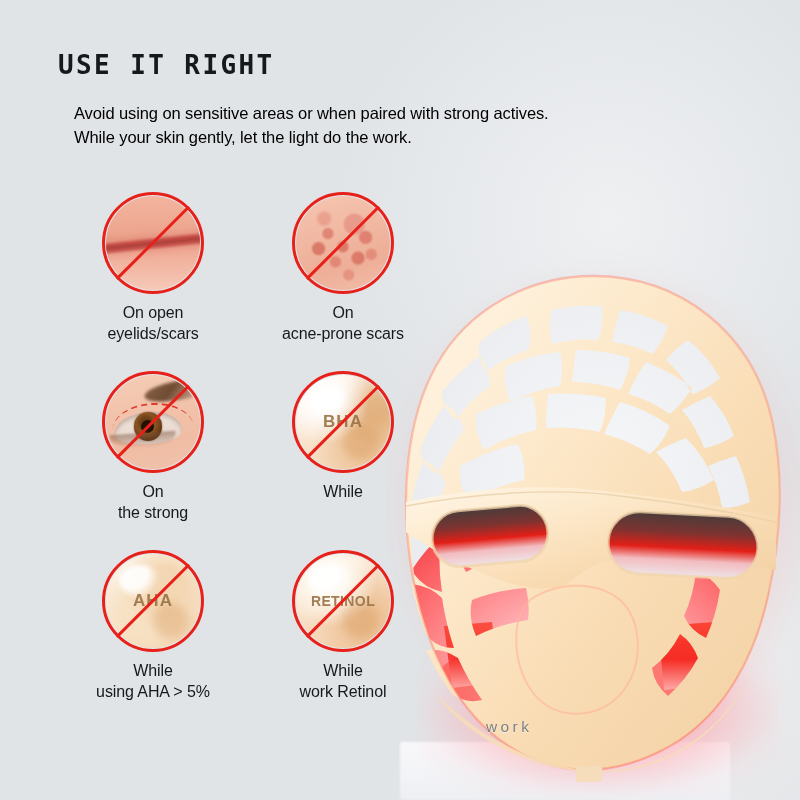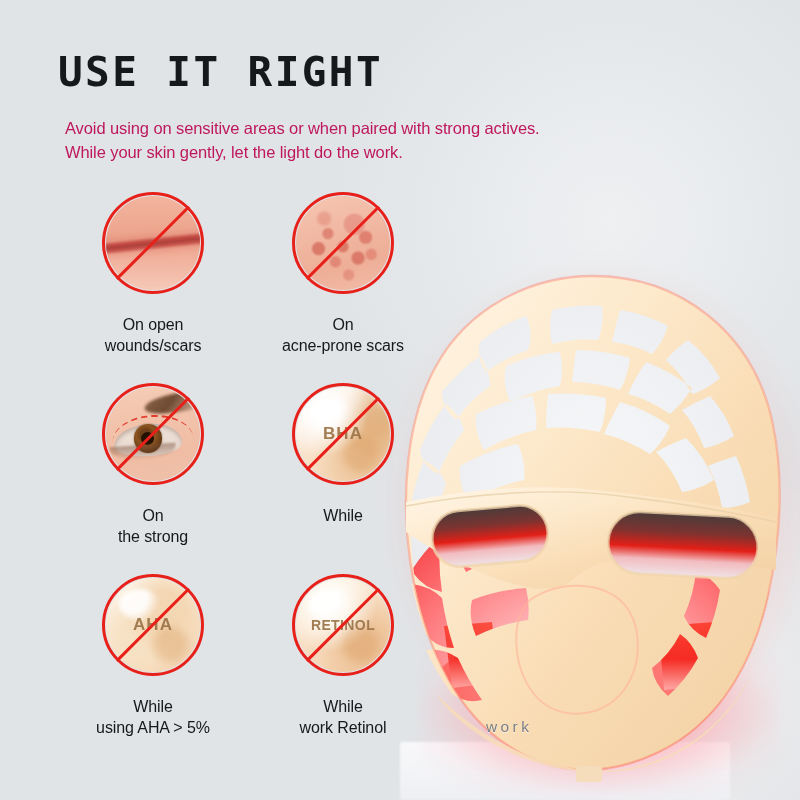--- a/index.html
+++ b/index.html
@@ -40,34 +40,34 @@
 
   
   .header {
     position: absolute;
     left: 58px;
     top: 52px;
     width: 600px;
     z-index: 6;
   }
   .title {
-    font-size: 41px;
+    font-size: 26px;
     font-weight: 700;
     letter-spacing: 2.4px;
     color: #15191c;
     margin: 0 0 24px 0;
     font-family: "DejaVu Sans Mono", "Liberation Mono", monospace;
     font-stretch: condensed;
     line-height: 1;
   }
   .subtitle {
     font-size: 16.5px;
     line-height: 1.44;
-    color: #be185d;
-    margin: 7px;
+    color: #000000;
+    margin: 16px;
     letter-spacing: -0.1px;
   }
   .subtitle .line { display: block; }
 
   
   .grid {
     position: absolute;
     left: 58px;
     top: 192px;
     width: 380px;
@@ -77,21 +77,21 @@
     display: flex;
     margin-bottom: 26px;
   }
   .cell {
     width: 190px;
     display: flex;
     flex-direction: column;
     align-items: center;
   }
   .cell .caption {
-    margin-top: 20px;
+    margin-top: 8px;
     font-size: 16px;
     line-height: 1.34;
     text-align: center;
     color: #15191c;
     letter-spacing: -0.1px;
   }
   .caption .line { display: block; }
 
   
   .badge {
@@ -357,21 +357,21 @@
       <div class="cell">
         <div class="badge">
           <div class="photo">
             <div class="tex tex-wound"></div>
           </div>
           <div class="ring"></div>
           <div class="slash"></div>
         </div>
         <div class="caption">
           <span class="line">On open</span>
-          <span class="line">wounds/scars</span>
+          <span class="line">eyelids/scars</span>
         </div>
       </div>
 
       <div class="cell">
         <div class="badge">
           <div class="photo">
             <div class="tex tex-acne"></div>
           </div>
           <div class="ring"></div>
           <div class="slash"></div>

